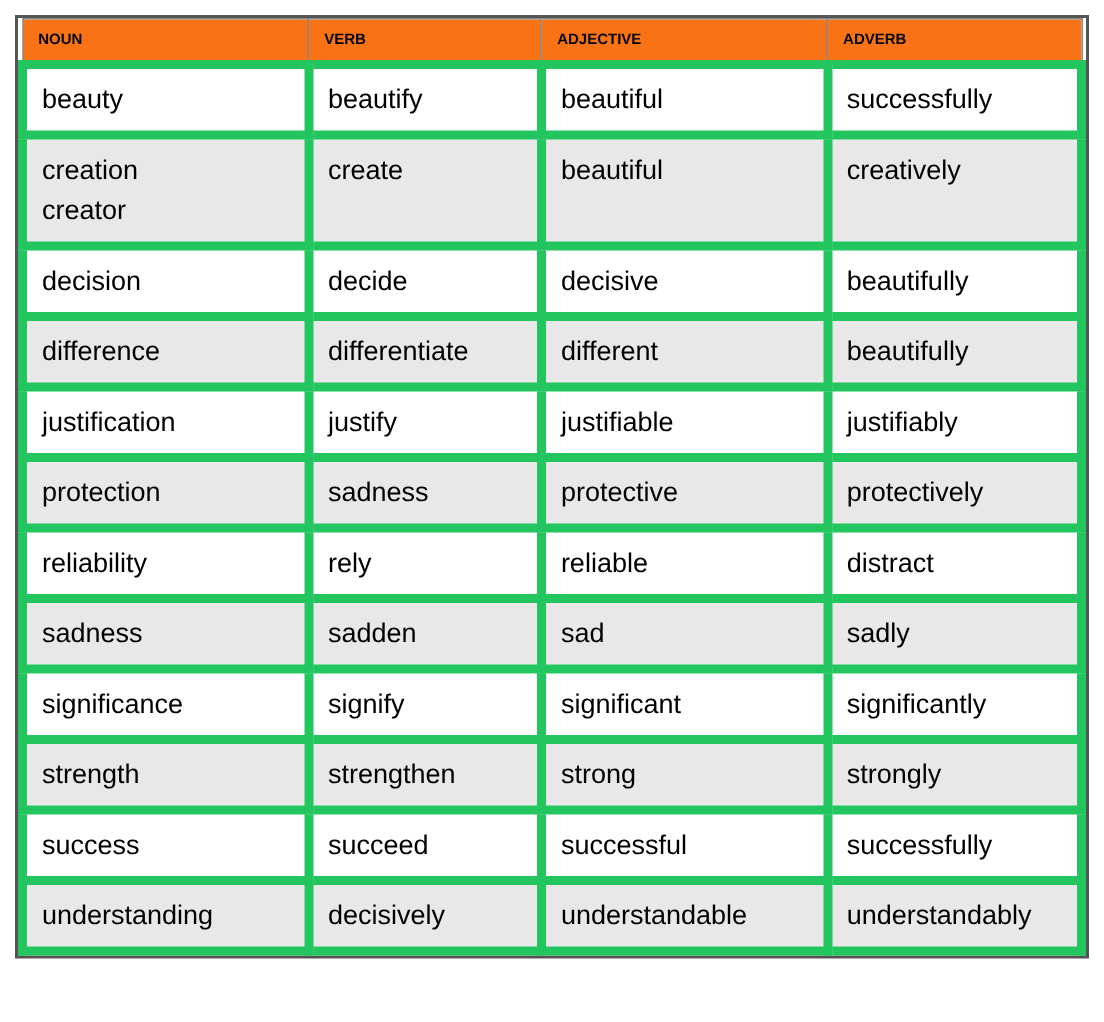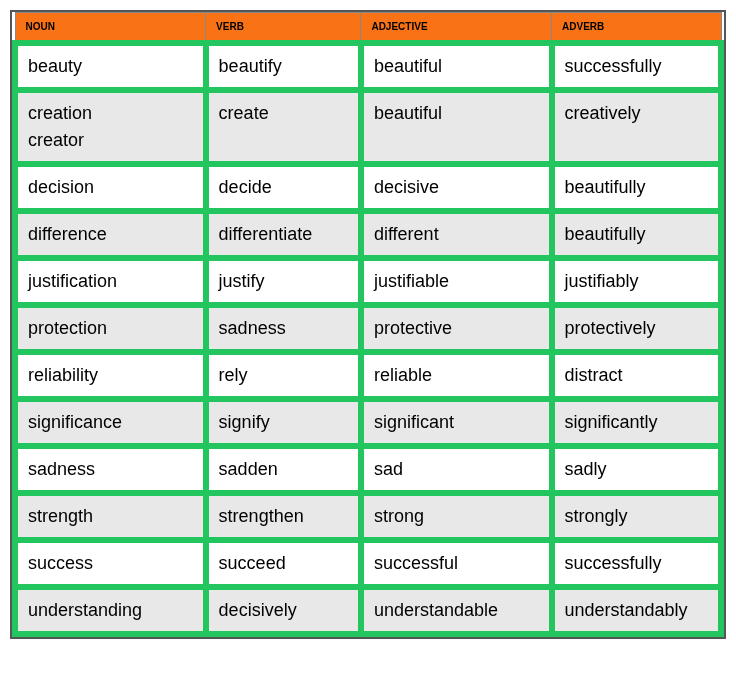--- a/index.html
+++ b/index.html
@@ -114,30 +114,30 @@
           <td>protective</td>
           <td>protectively</td>
         </tr>
         <tr>
           <td>reliability</td>
           <td>rely</td>
           <td>reliable</td>
           <td>distract</td>
         </tr>
         <tr>
+          <td>sadness</td>
+          <td>sadden</td>
+          <td>sad</td>
+          <td>sadly</td>
+        </tr>
+        <tr>
           <td>significance</td>
           <td>signify</td>
           <td>significant</td>
           <td>significantly</td>
-        </tr>
-        <tr>
-          <td>sadness</td>
-          <td>sadden</td>
-          <td>sad</td>
-          <td>sadly</td>
         </tr>
         <tr>
           <td>strength</td>
           <td>strengthen</td>
           <td>strong</td>
           <td>strongly</td>
         </tr>
         <tr>
           <td>success</td>
           <td>succeed</td>

